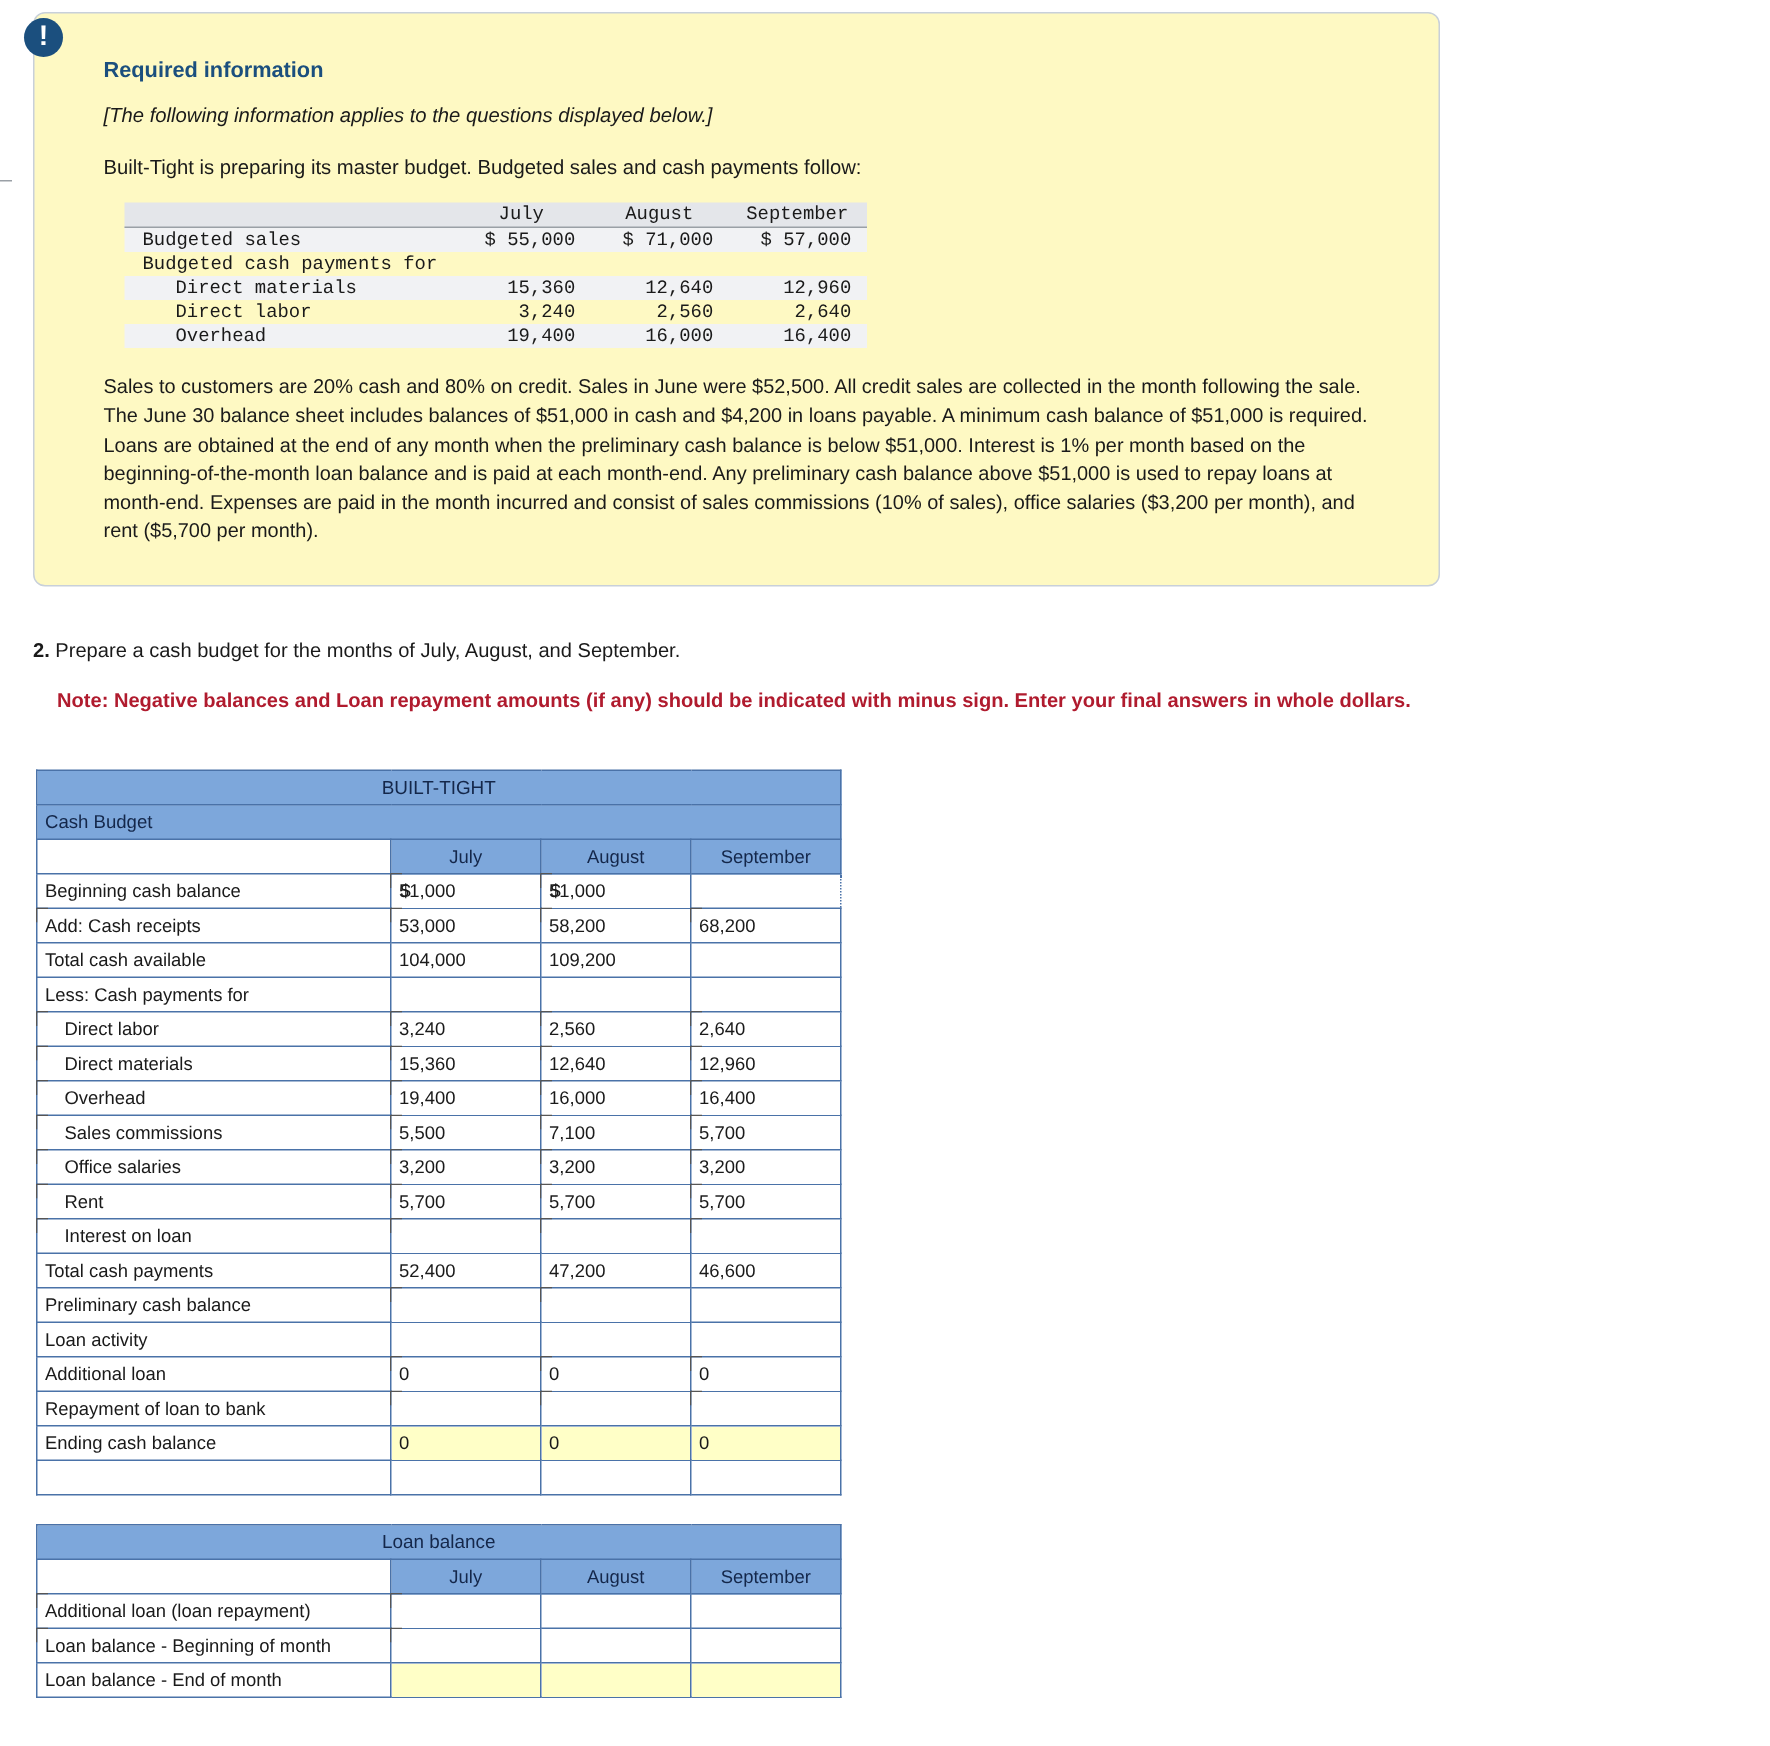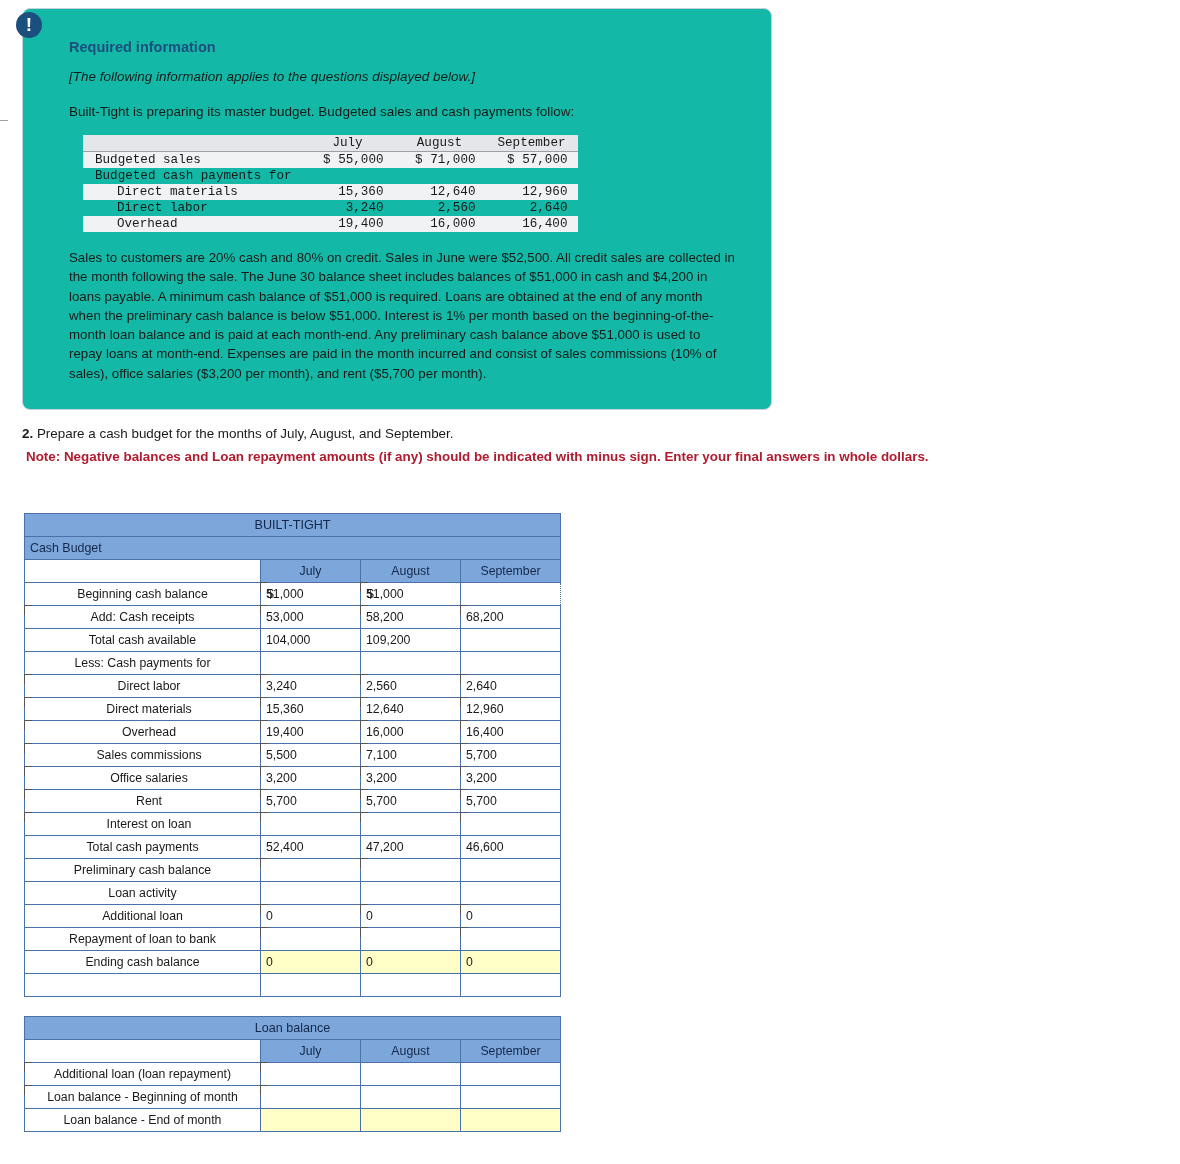--- a/index.html
+++ b/index.html
@@ -11,24 +11,24 @@
     width: 1180px;
     height: 1164px;
     position: relative;
   }
 
   
   .req-card {
     position: absolute;
     left: 22px;
     top: 8px;
-    width: 750px;
+    width: 938px;
     border: 1px solid #c8d0da;
     border-radius: 8px;
-    background: #14b8a6;
+    background: #fef9c3;
     padding: 30px 36px 26px 46px;
   }
   .bang {
     position: absolute;
     left: 16px;
     top: 12px;
     width: 26px;
     height: 26px;
     border-radius: 50%;
     background: #1b4f7e;
@@ -82,21 +82,21 @@
   .mono-table .hdrrow th.blank { background: #e4e6ea; }
   .mono-table td.num { text-align: right; min-width: 92px; }
   .mono-table tr.shade td { background: #f1f2f4; }
   .mono-table td.lbl { text-align: left; padding-left: 12px; }
   .mono-table td.lbl.ind { padding-left: 34px; }
 
   
   .q-block { position: absolute; left: 22px; top: 426px; width: 940px; }
   .q-line { font-size: 13.4px; margin: 0 0 6px 0; }
   .q-line b { font-weight: bold; }
-  .q-note { color: #b01b2e; font-weight: bold; font-size: 13.4px; line-height: 1.45; margin: 4px; }
+  .q-note { color: #b01b2e; font-weight: bold; font-size: 13.4px; line-height: 1.45; margin: 16px; }
 
   
   .sheet {
     position: absolute;
     left: 24px;
     top: 513px;
     width: 536px;
     font-size: 12.3px;
   }
   table.grid { border-collapse: collapse; width: 100%; table-layout: fixed; }
@@ -128,21 +128,21 @@
     background: #7da7db;
     text-align: center;
     font-weight: bold;
     color: #14274a;
     font-size: 12.3px;
   }
   .month-hdr.plain { background: #ffffff; color: #1a1a1a; }
   td.val { position: relative; }
   td.val.input { background: #ffffff; }
   td.val.yellow { background: #ffffc7; }
-  td.lbl-cell { text-align: center; }
+  td.lbl-cell { text-align: left; }
   td.lbl-cell.indent { padding-left: 18px; }
   td.dollar { position: relative; }
   td.dollar:before {
     content: "$";
     position: absolute;
     left: 6px;
     top: 50%;
     transform: translateY(-50%);
   }
   

